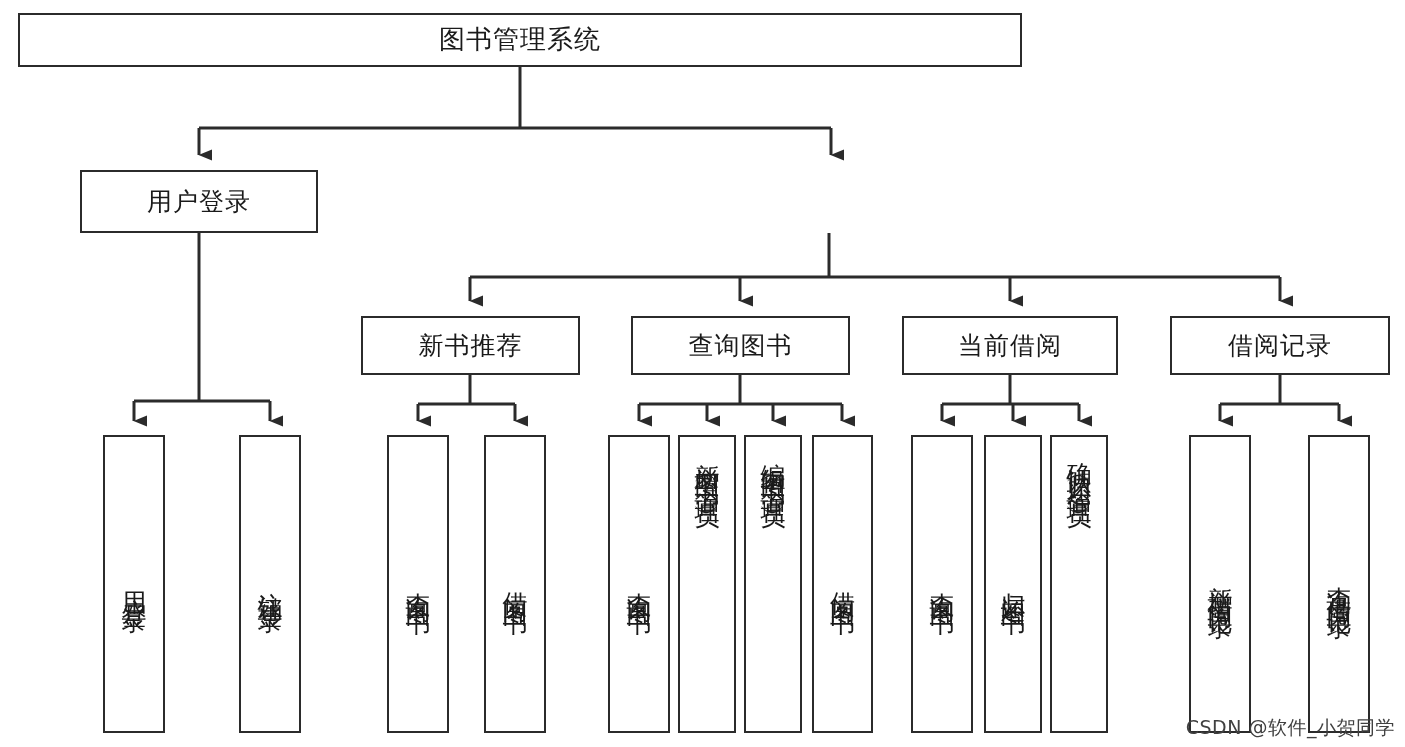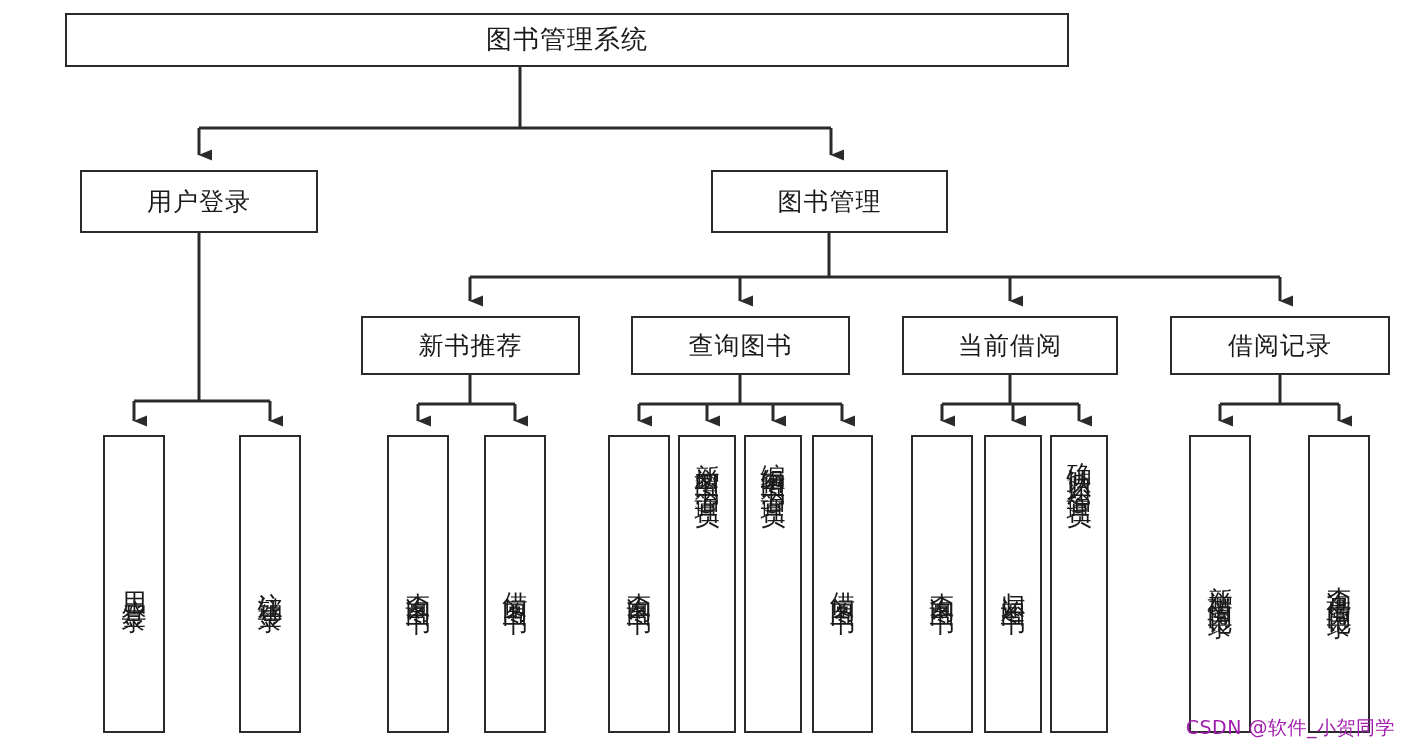--- a/index.html
+++ b/index.html
@@ -40,21 +40,21 @@
     font-size:25px;
     letter-spacing:6px;
     line-height:1;
   }
   .vnode.topalign{align-items:flex-start;}
   .vnode.topalign .lbl{margin-top:6px;}
   .watermark{
     position:absolute;
     right:10px;bottom:6px;
     font-size:19px;
-    color:#a21caf;
+    color:#404040;
     letter-spacing:0.5px;
     white-space:nowrap;
     z-index:9;
     font-family:"DejaVu Sans","Liberation Sans",sans-serif;
   }
 </style>
 </head>
 <body>
 
 <div id="canvas">
@@ -102,29 +102,26 @@
       <path d="M1013,404 L1013,421" marker-end="url(#arrow)"></path>
       <path d="M1079,404 L1079,421" marker-end="url(#arrow)"></path>
 
       <path d="M1280,375 L1280,404"></path>
       <path d="M1220,404 L1339,404"></path>
       <path d="M1220,404 L1220,421" marker-end="url(#arrow)"></path>
       <path d="M1339,404 L1339,421" marker-end="url(#arrow)"></path>
     </g>
   </svg>
 
-  <div class="node hnode root" style="left:18px;top:13px;width:1004px;height:54px;margin-left:47px;">
+  <div class="node hnode root" style="left:18px;top:13px;width:1004px;height:54px;">
     <span class="lbl">图书管理系统</span>
   </div>
 
   <div class="node hnode" style="left:80px;top:170px;width:238px;height:63px;">
     <span class="lbl">用户登录</span>
-  </div>
-  <div class="node hnode" style="left:711px;top:170px;width:237px;height:63px;">
-    <span class="lbl">图书管理</span>
   </div>
 
   <div class="node hnode" style="left:361px;top:316px;width:219px;height:59px;">
     <span class="lbl">新书推荐</span>
   </div>
   <div class="node hnode" style="left:631px;top:316px;width:219px;height:59px;">
     <span class="lbl">查询图书</span>
   </div>
   <div class="node hnode" style="left:1170px;top:316px;width:220px;height:59px;">
     <span class="lbl">借阅记录</span>

